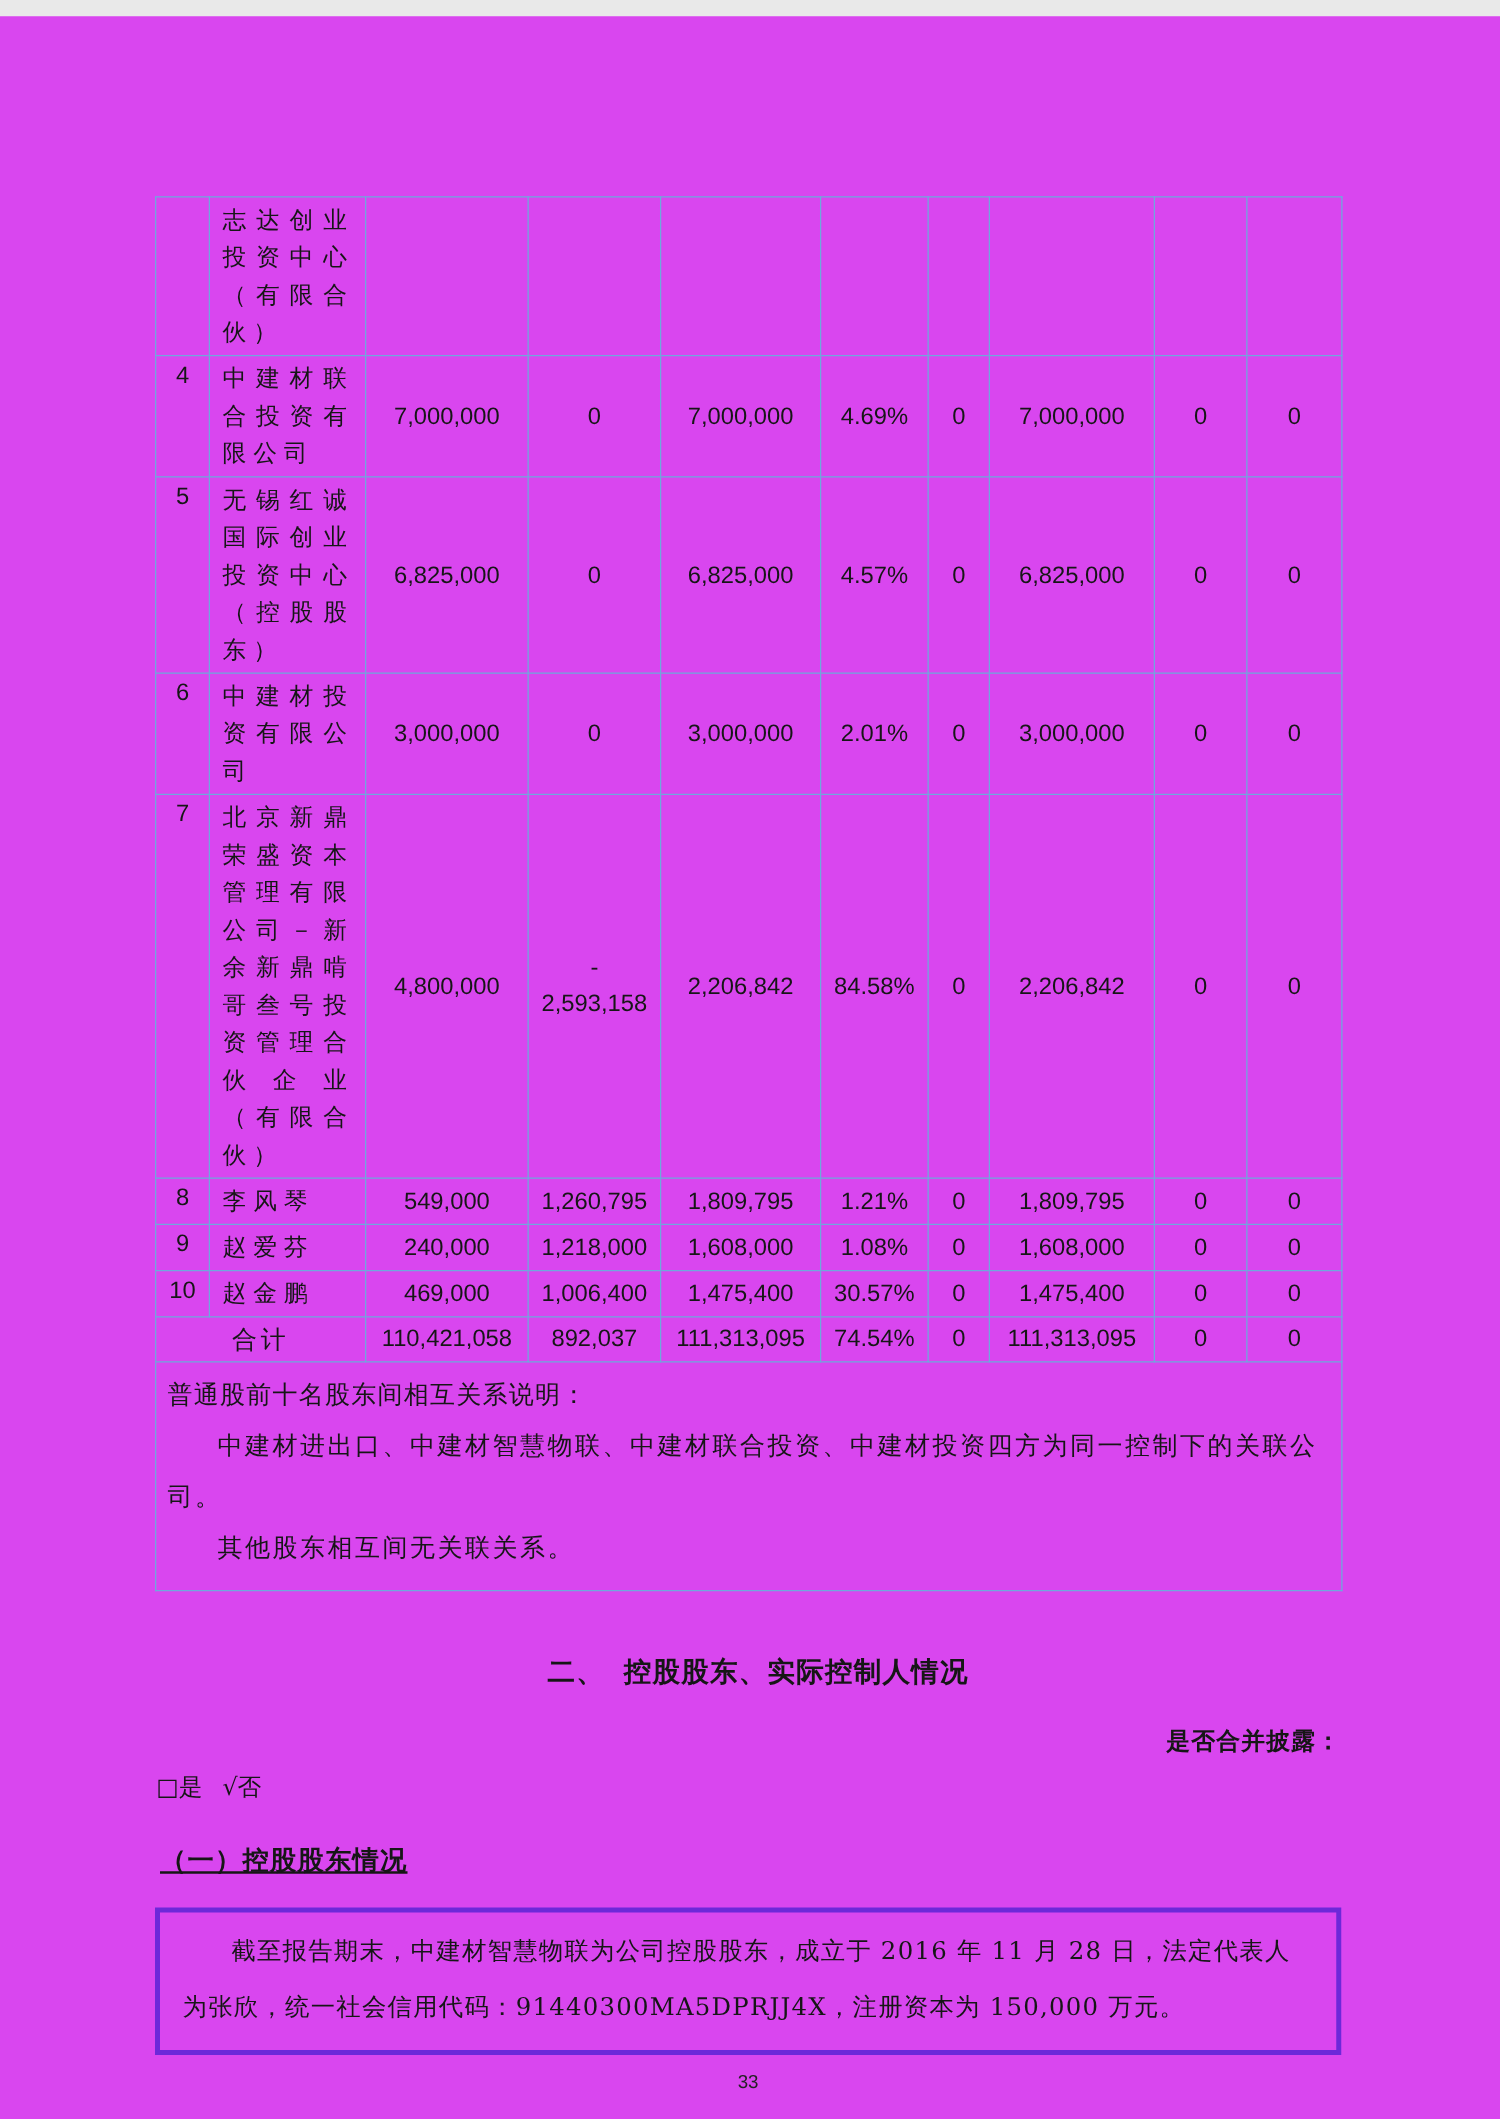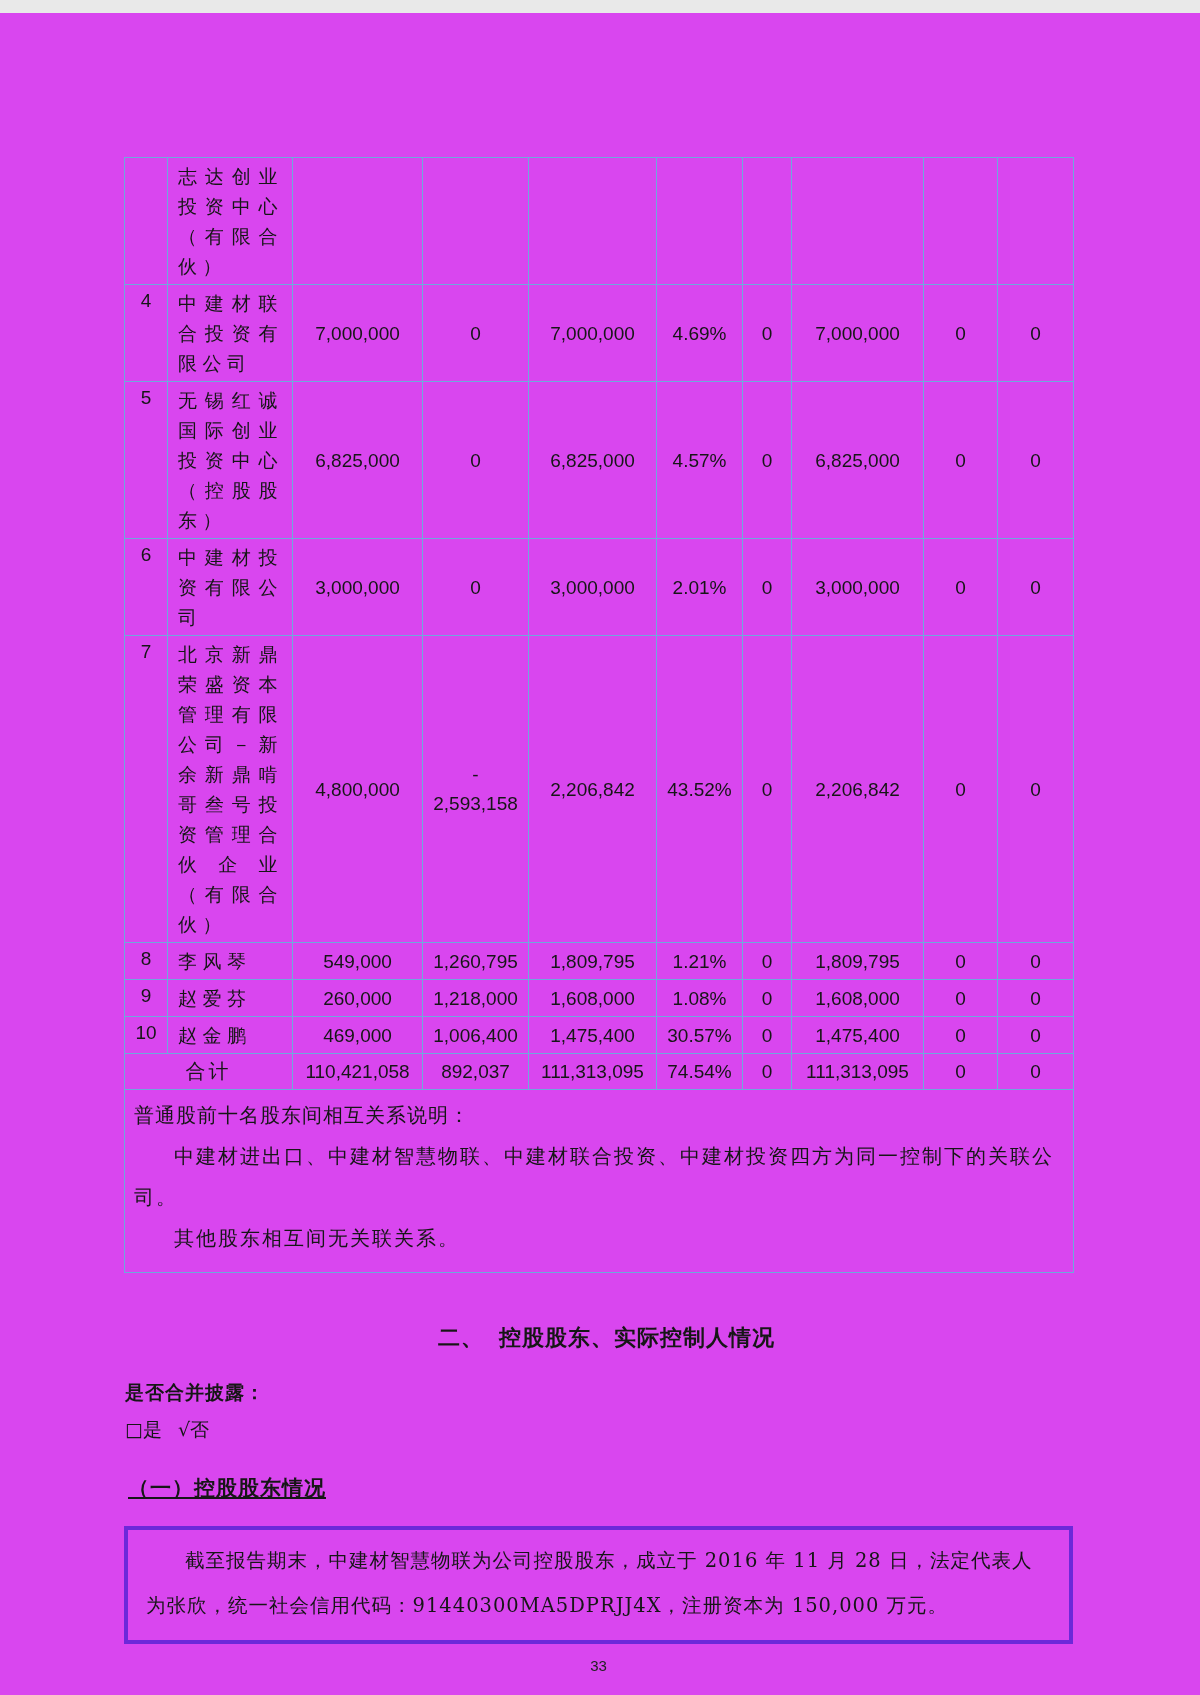--- a/index.html
+++ b/index.html
@@ -34,21 +34,21 @@
     text-align:center; vertical-align:middle; padding:3px 2px;
     font-size:20px; letter-spacing:3px;
   }
   td.c-notes { padding:5px 12px 13px 9px; }
   td.c-notes p { margin:0; font-size:20px; line-height:41px; letter-spacing:1px; }
   td.c-notes p.indent { text-indent:2em; letter-spacing:2px; }
 
   
   .heading { margin:50px 0 0 1px; font-size:22px; font-weight:bold; letter-spacing:1px;text-align:center; }
   .heading .h-num { display:inline-block; width:76px; }
-  .bold-label { margin:27px 0 0 1px; font-size:19px; font-weight:bold; letter-spacing:1px; }
+  .bold-label { margin:27px 0 0 1px; font-size:19px; font-weight:bold; letter-spacing:1px;text-align:right; }
   .checkbox-line { margin:11px 0 0 1px; font-size:19px; }
   .checkbox-line .opt-no { margin-left:16px; }
   .sub-heading { margin:31px 0 0 4px; font-size:21px; font-weight:bold; letter-spacing:1px;text-decoration:underline; }
   .info-box {
     margin-top:24px; border:4px solid #6d28d9;
     padding:8px 18px 12px 18px; box-sizing:border-box; width:949px;
   }
   .info-box p {
     margin:0; font-size:19.5px; line-height:45px;
     text-indent:2em; letter-spacing:1px;
@@ -126,42 +126,42 @@
             <td class="c-val">0</td>
             <td class="c-val">0</td>
           </tr>
           <tr>
             <td class="c-num">7</td>
             <td class="c-name">北京新鼎荣盛资本管理有限公司－新余新鼎啃哥叁号投资管理合伙企业（有限合伙）</td>
             <td class="c-val">4,800,000</td>
             <td class="c-val">-
 2,593,158</td>
             <td class="c-val">2,206,842</td>
-            <td class="c-val">43.52%</td>
+            <td class="c-val">84.58%</td>
             <td class="c-val">0</td>
             <td class="c-val">2,206,842</td>
             <td class="c-val">0</td>
             <td class="c-val">0</td>
           </tr>
           <tr>
             <td class="c-num">8</td>
             <td class="c-name">李风琴</td>
             <td class="c-val">549,000</td>
             <td class="c-val">1,260,795</td>
             <td class="c-val">1,809,795</td>
             <td class="c-val">1.21%</td>
             <td class="c-val">0</td>
             <td class="c-val">1,809,795</td>
             <td class="c-val">0</td>
             <td class="c-val">0</td>
           </tr>
           <tr>
             <td class="c-num">9</td>
             <td class="c-name">赵爱芬</td>
-            <td class="c-val">260,000</td>
+            <td class="c-val">240,000</td>
             <td class="c-val">1,218,000</td>
             <td class="c-val">1,608,000</td>
             <td class="c-val">1.08%</td>
             <td class="c-val">0</td>
             <td class="c-val">1,608,000</td>
             <td class="c-val">0</td>
             <td class="c-val">0</td>
           </tr>
           <tr>
             <td class="c-num">10</td>

